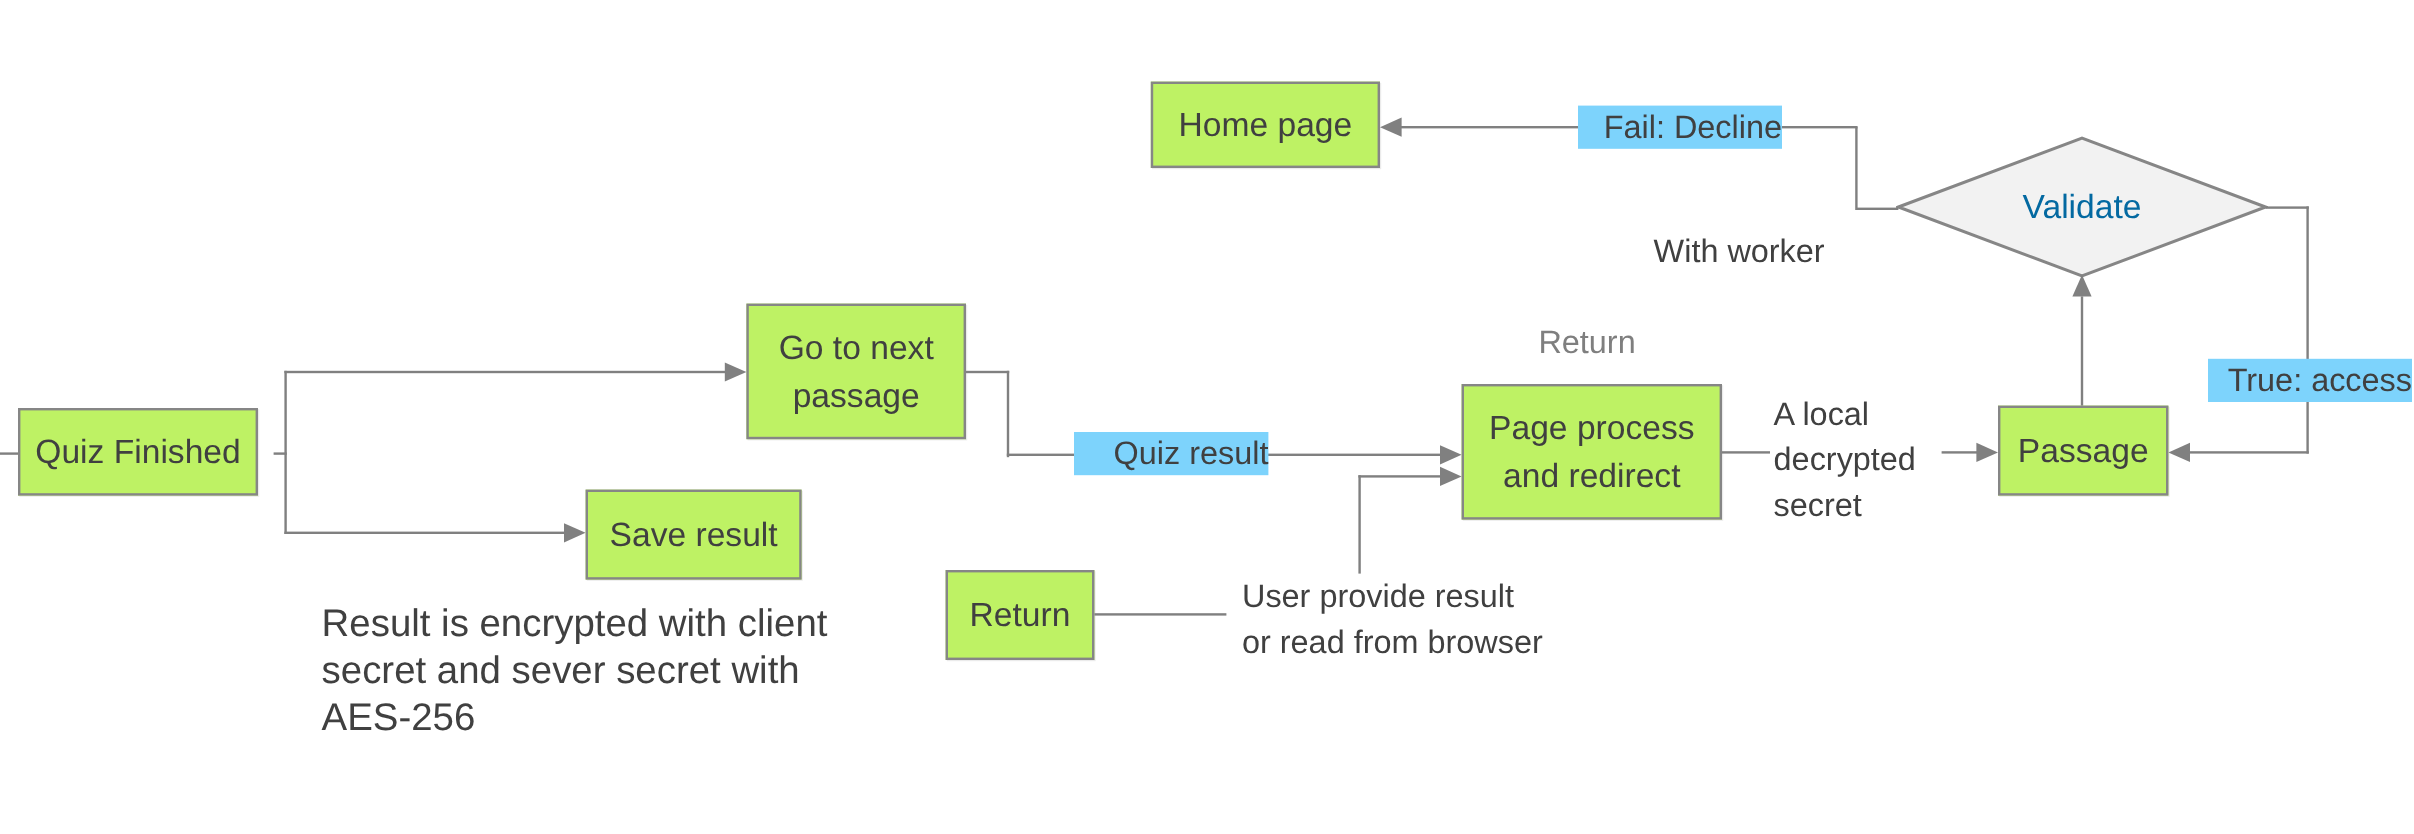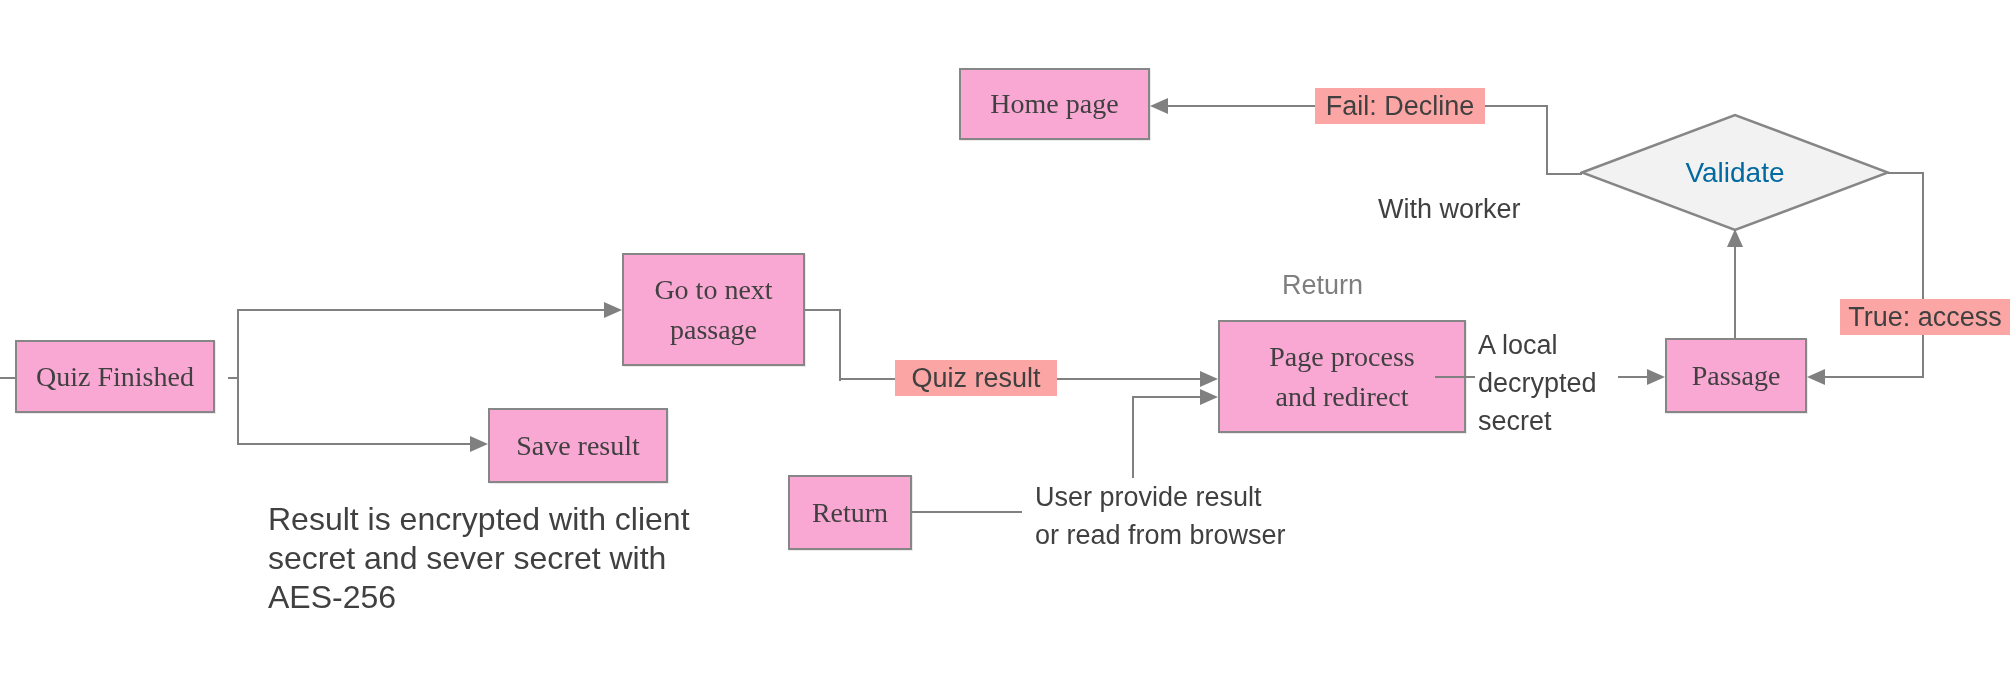--- a/index.html
+++ b/index.html
@@ -6,51 +6,50 @@
   #canvas{
     position:relative;
     width:2012px;height:695px;
     background:#ffffff;
     font-family:"Liberation Sans", sans-serif;
     color:#404040;
     overflow:hidden;
   }
   .node{
     position:absolute;
-    background:#f9a8d4;
+    background:#bef264;
     border:2px solid #868686;
     box-shadow:1px 1px 0 rgba(0,0,0,0.08);
     display:flex;align-items:center;justify-content:center;
     text-align:center;
     font-size:28px;line-height:40px;
     color:#404040;
     white-space:pre-line;
     box-sizing:border-box;
-    font-family:Liberation Serif, serif;
   }
   .hline{position:absolute;height:2px;background:#808080;}
   .vline{position:absolute;width:2px;background:#808080;}
   .arr-r{position:absolute;width:0;height:0;
     border-top:8px solid transparent;border-bottom:8px solid transparent;
     border-left:18px solid #808080;}
   .arr-l{position:absolute;width:0;height:0;
     border-top:8px solid transparent;border-bottom:8px solid transparent;
     border-right:18px solid #808080;}
   .arr-u{position:absolute;width:0;height:0;
     border-left:8px solid transparent;border-right:8px solid transparent;
     border-bottom:18px solid #808080;}
   .lbl{
     position:absolute;
     font-size:27px;line-height:38px;
     color:#404040;
     white-space:pre-line;
   }
   .on-line{
-    background:#fca5a5;
-    text-align:center;
+    background:#7dd3fc;
+    text-align:right;
     height:36px;line-height:36px;
     white-space:nowrap;
   }
   .muted{color:#7f7f7f;}
   #diamond-svg{position:absolute;left:1580px;top:113px;}
   #diamond-label{
     position:absolute;left:1580px;top:113px;width:310px;height:119px;
     display:flex;align-items:center;justify-content:center;
     font-size:28px;color:#0369a1;
   }
@@ -70,21 +69,21 @@
   </div>
 
   <div class="node" style="left:488px;top:408px;width:180px;height:75px">
     <span>Save result</span>
   </div>
 
   <div class="node" style="left:788px;top:475px;width:124px;height:75px">
     <span>Return</span>
   </div>
 
-  <div class="node" style="left:1218px;top:320px;width:248px;height:113px">
+  <div class="node" style="left:1218px;top:320px;width:217px;height:113px">
     <span>Page process
 and redirect</span>
   </div>
 
   <div class="node" style="left:1665px;top:338px;width:142px;height:75px">
     <span>Passage</span>
   </div>
 
   <div class="node" style="left:959px;top:68px;width:191px;height:72px">
     <span>Home page</span>

